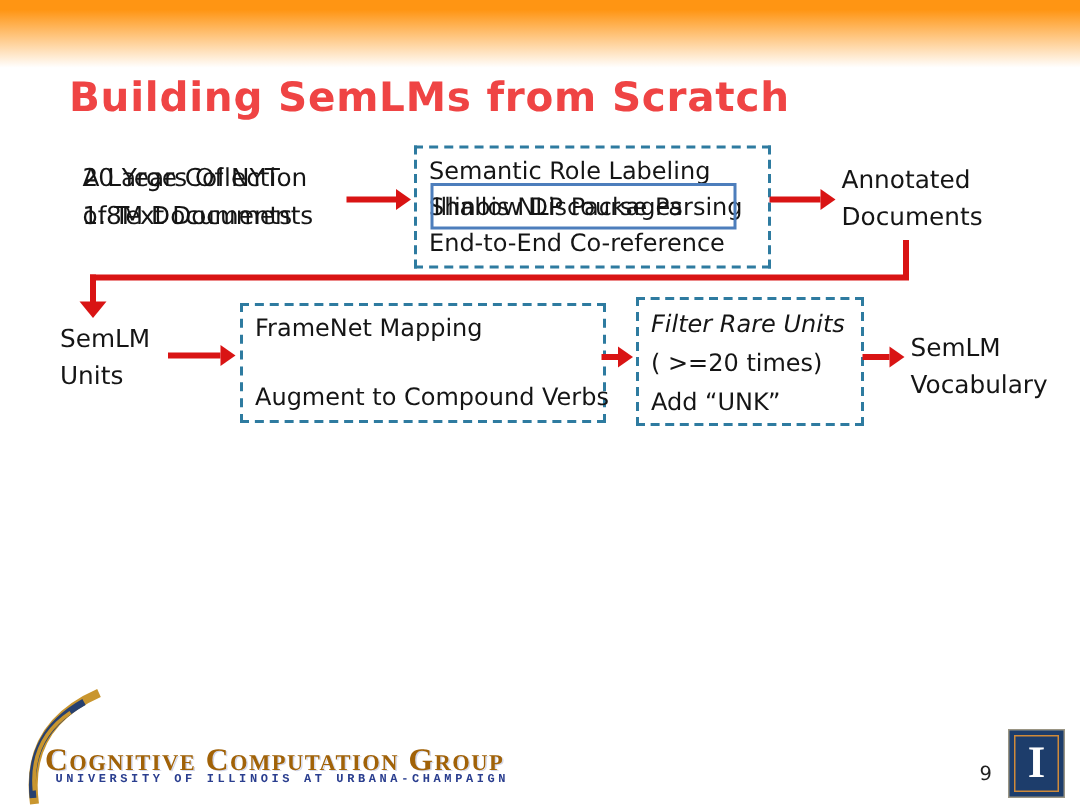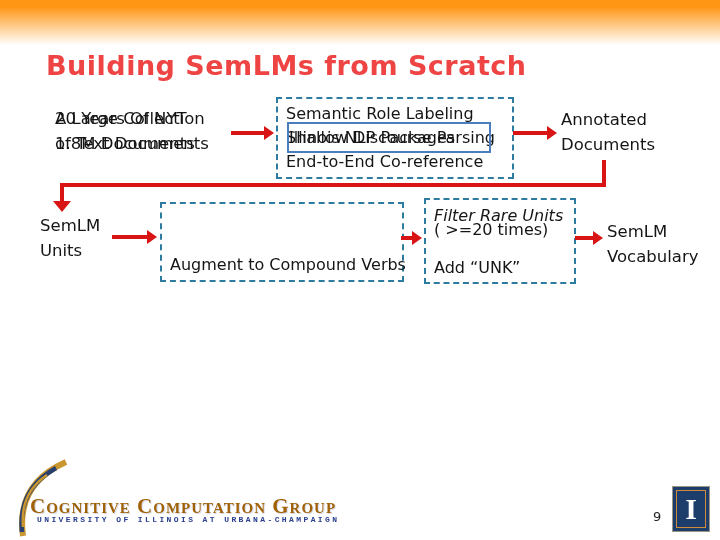--- a/index.html
+++ b/index.html
@@ -130,31 +130,32 @@
   <div>SemLM</div>
   <div>Units</div>
 </div>
 
 <div class="abs arrow-h" style="left:112px;top:230px;width:45px;">
   <div class="shaft"></div>
   <div class="head"></div>
 </div>
 
 <div class="abs dashedbox" style="left:160px;top:202px;width:240px;height:76px;">
+  <div class="boxline" style="top:4px;">FrameNet Mapping</div>
   <div class="boxline" style="top:50px;">Augment to Compound Verbs</div>
 </div>
 
 <div class="abs arrow-h" style="left:401px;top:231px;width:21px;">
   <div class="shaft"></div>
   <div class="head"></div>
 </div>
 
 <div class="abs dashedbox" style="left:424px;top:198px;width:148px;height:82px;">
   <div class="boxline" style="top:5px;font-style:italic;">Filter Rare Units</div>
-  <div class="boxline" style="top:19px;">( &gt;=20 times)</div>
+  <div class="boxline" style="top:31px;">( &gt;=20 times)</div>
   <div class="boxline" style="top:57px;">Add “UNK”</div>
 </div>
 
 <div class="abs arrow-h" style="left:575px;top:231px;width:28px;">
   <div class="shaft"></div>
   <div class="head"></div>
 </div>
 
 <div class="abs txt" style="left:607px;top:219px;">
   <div>SemLM</div>

